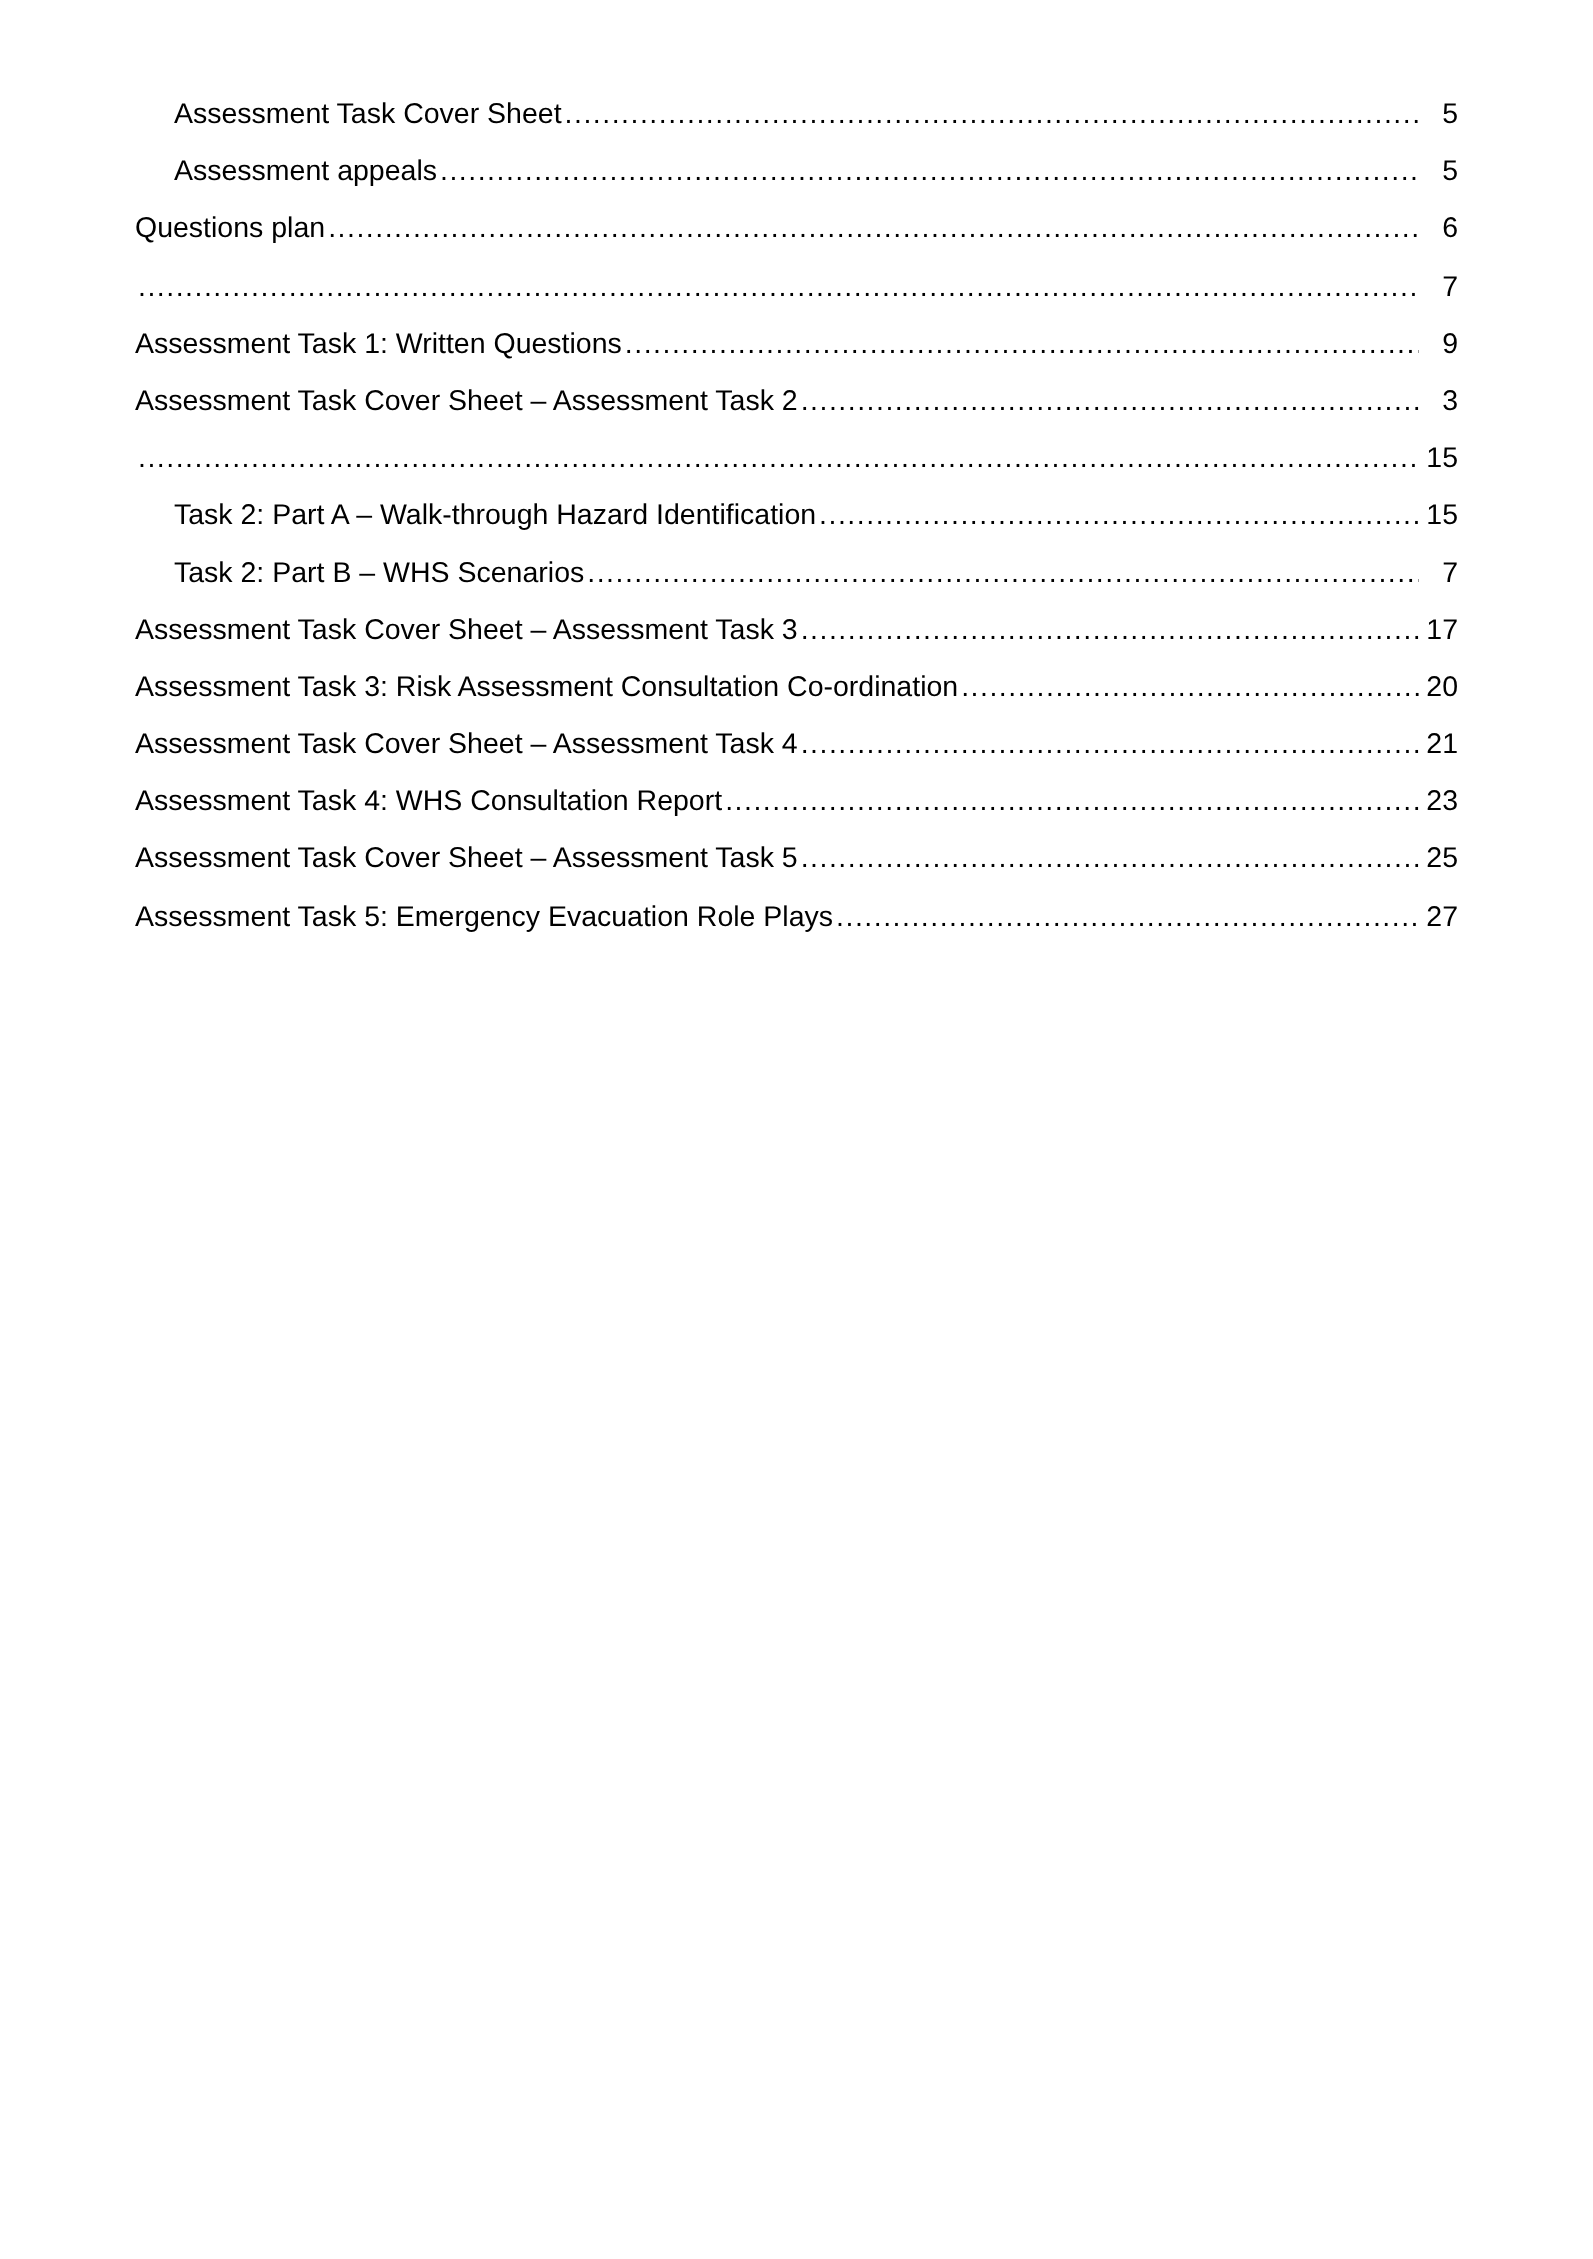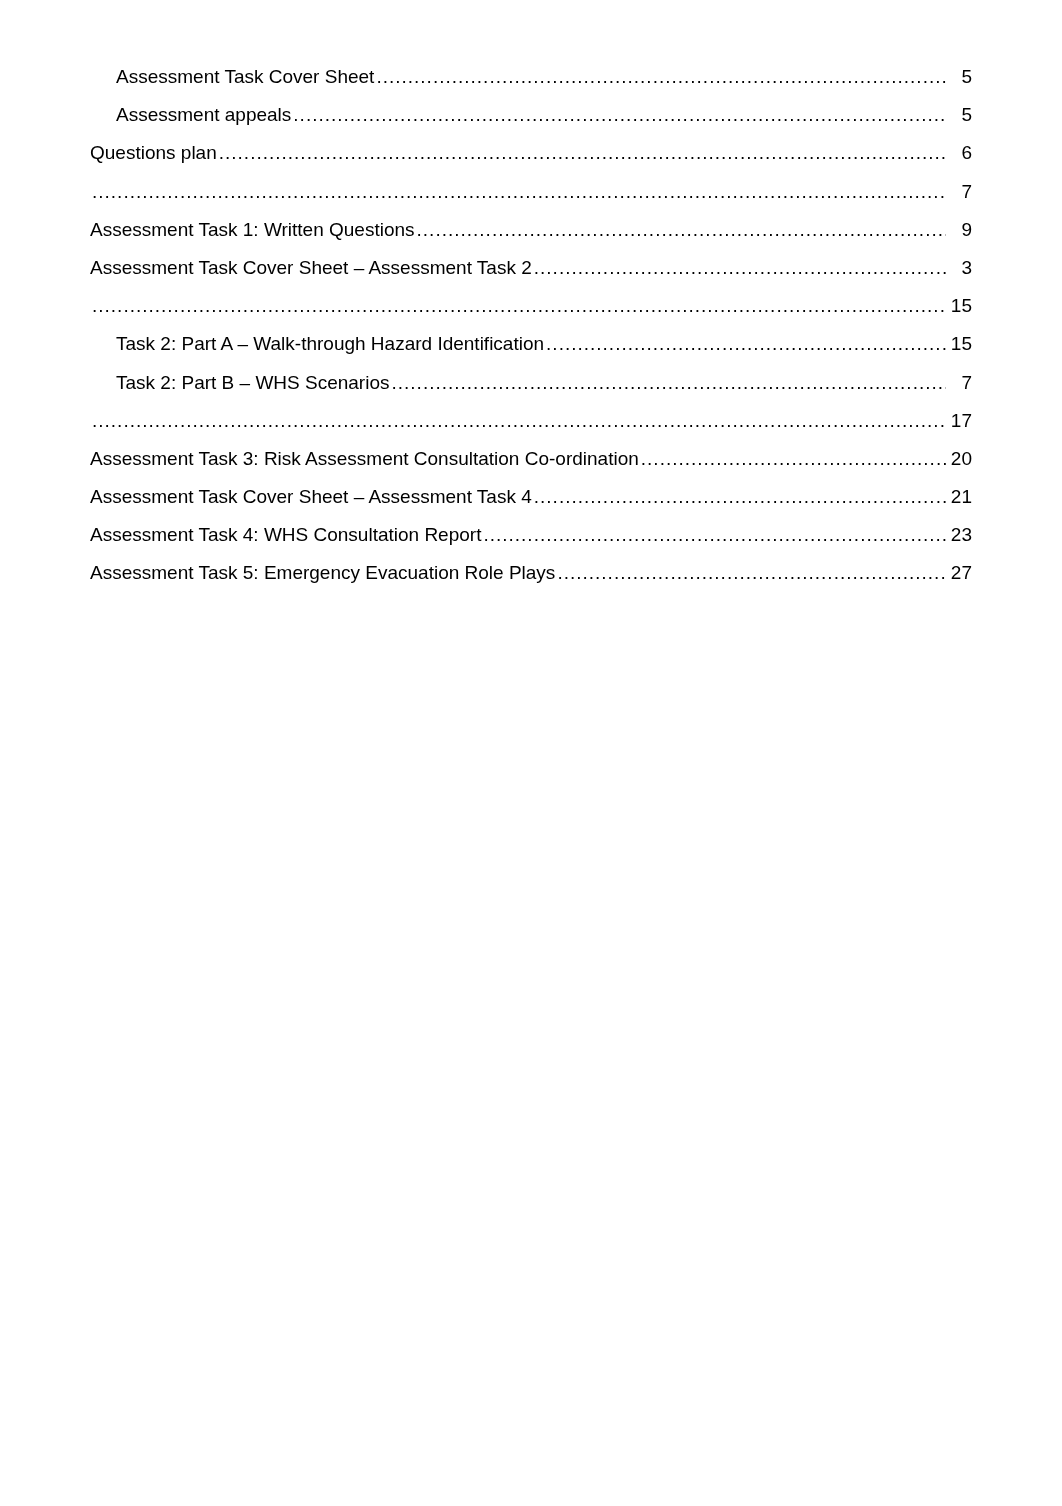--- a/index.html
+++ b/index.html
@@ -88,36 +88,42 @@
       <span class="toc-title">Task 2: Part A – Walk-through Hazard Identification</span>
       <span class="toc-dots"></span>
       <span class="toc-page">15</span>
     </div>
     <div class="toc-row indent-1">
       <span class="toc-title">Task 2: Part B – WHS Scenarios</span>
       <span class="toc-dots"></span>
       <span class="toc-page">7</span>
     </div>
     <div class="toc-row indent-0">
+      <span class="toc-title">Assessment Task Cover Sheet – Assessment Task 3</span>
       <span class="toc-dots"></span>
       <span class="toc-page">17</span>
     </div>
     <div class="toc-row indent-0">
       <span class="toc-title">Assessment Task 3: Risk Assessment Consultation Co-ordination</span>
       <span class="toc-dots"></span>
       <span class="toc-page">20</span>
     </div>
     <div class="toc-row indent-0">
       <span class="toc-title">Assessment Task Cover Sheet – Assessment Task 4</span>
       <span class="toc-dots"></span>
       <span class="toc-page">21</span>
     </div>
     <div class="toc-row indent-0">
       <span class="toc-title">Assessment Task 4: WHS Consultation Report</span>
       <span class="toc-dots"></span>
       <span class="toc-page">23</span>
     </div>
     <div class="toc-row indent-0">
+      <span class="toc-title">Assessment Task Cover Sheet – Assessment Task 5</span>
+      <span class="toc-dots"></span>
+      <span class="toc-page">25</span>
+    </div>
+    <div class="toc-row indent-0">
       <span class="toc-title">Assessment Task 5: Emergency Evacuation Role Plays</span>
       <span class="toc-dots"></span>
       <span class="toc-page">27</span>
     </div>
   </div>
 
 </body></html>

